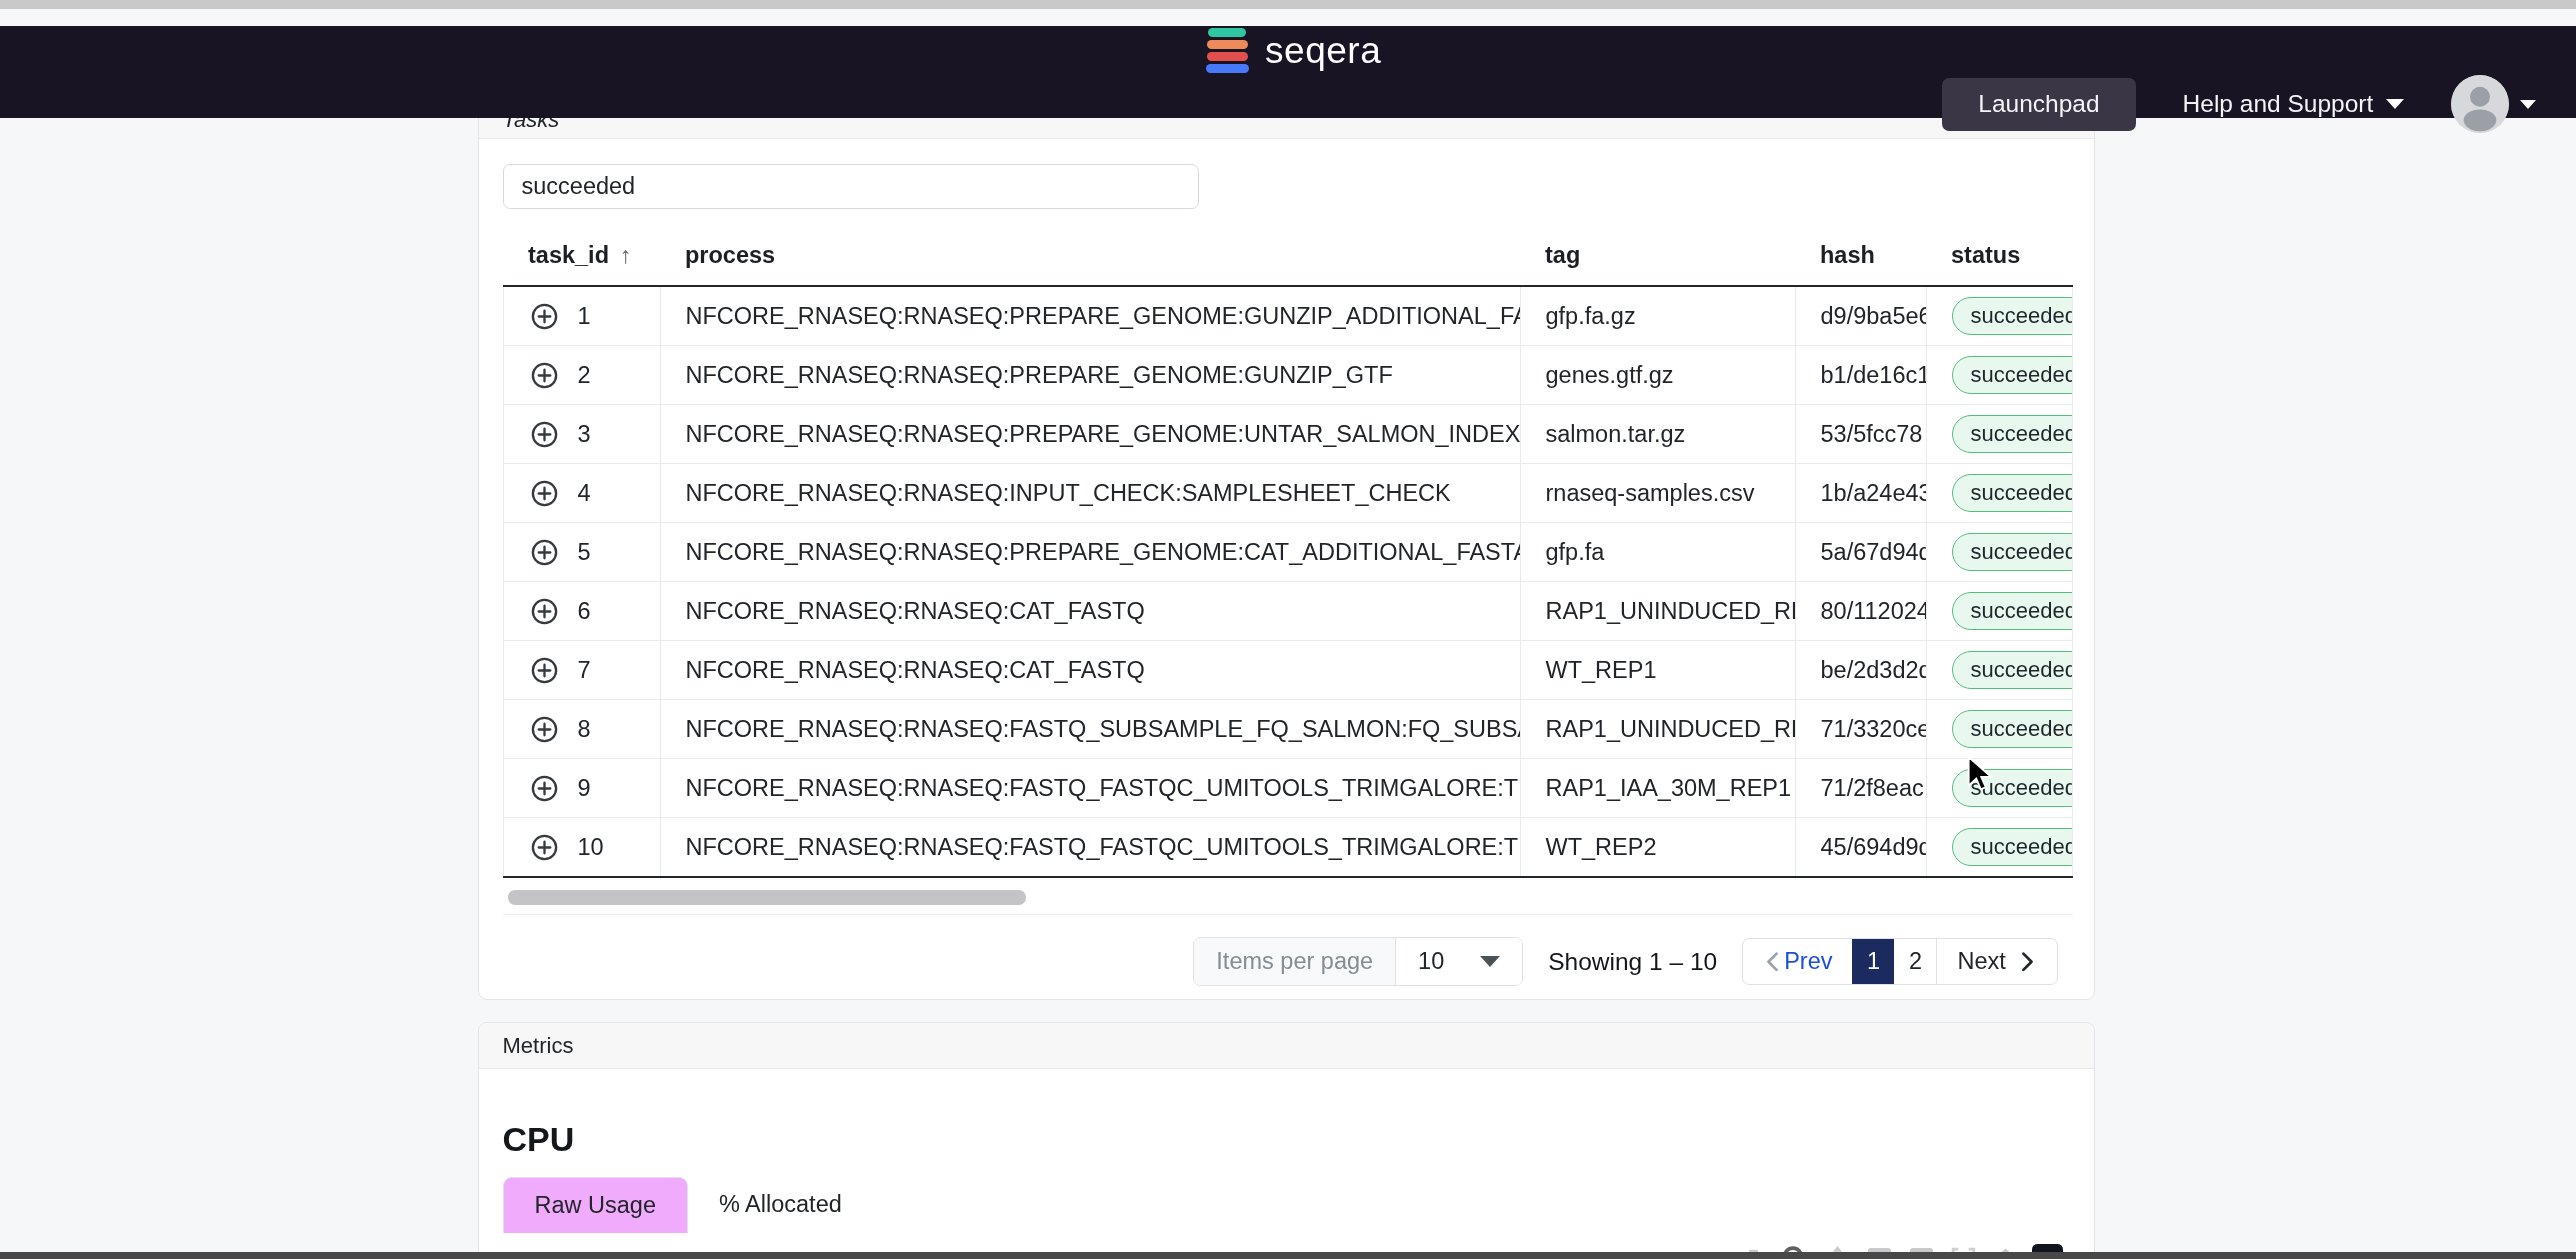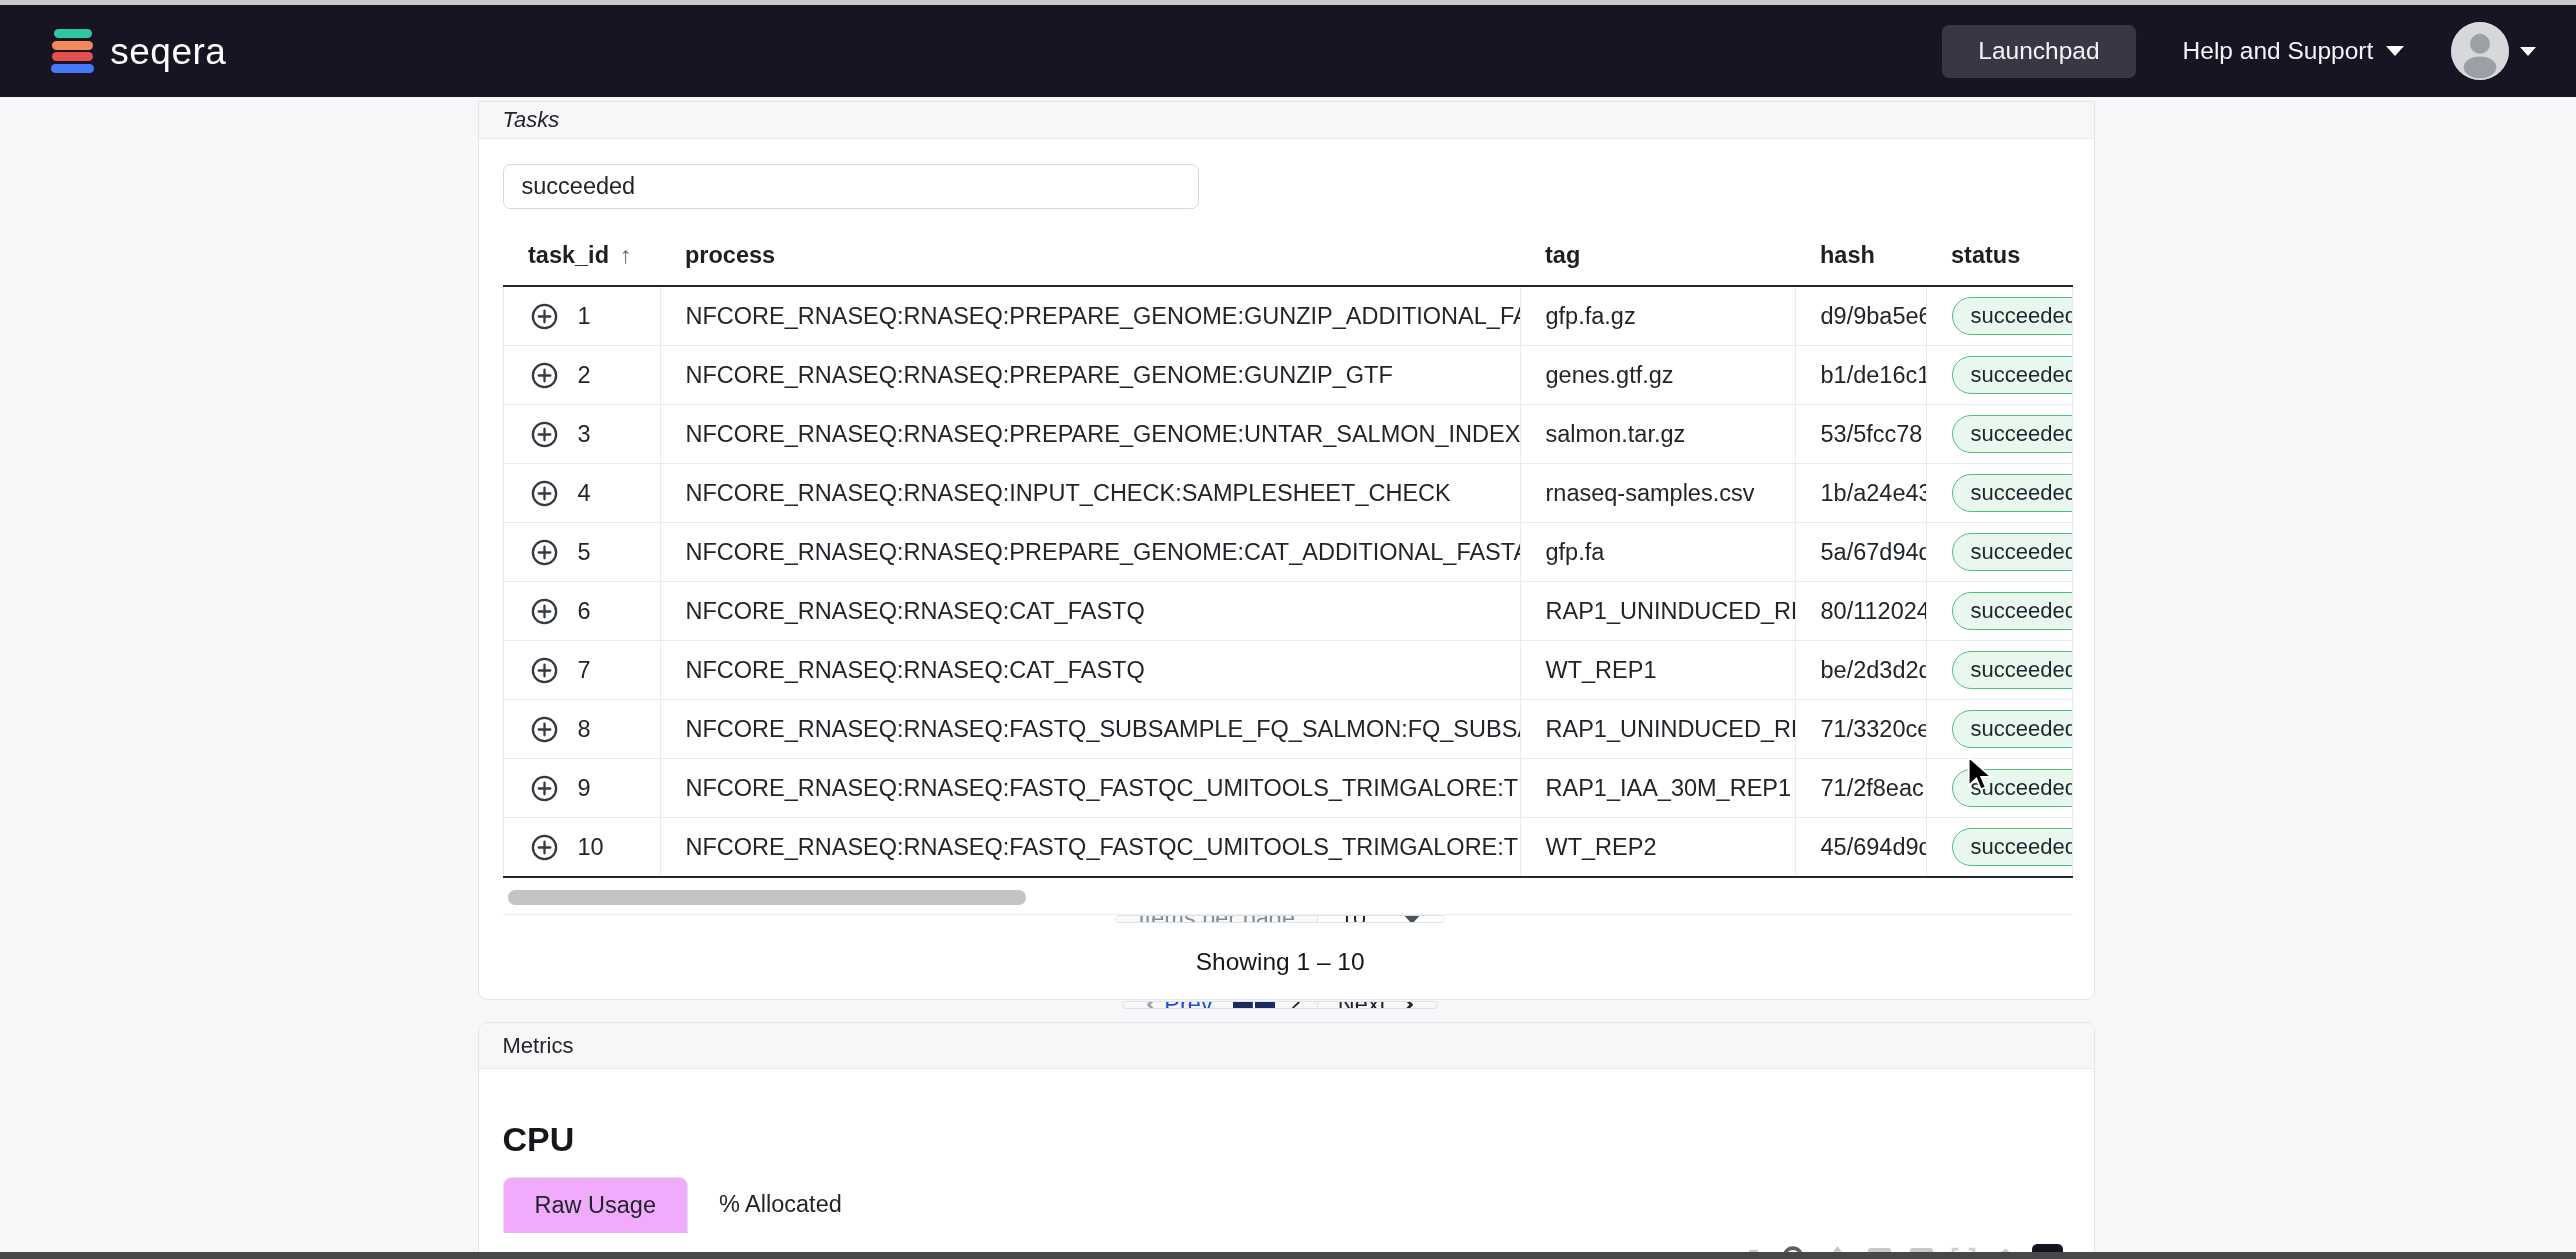--- a/index.html
+++ b/index.html
@@ -5,22 +5,22 @@
   html,body{margin:0;padding:0;}
   body{
     width:2576px;height:1259px;position:relative;overflow:hidden;
     background:#f6f7f9;
     font-family:"Liberation Sans","DejaVu Sans",sans-serif;
     -webkit-font-smoothing:antialiased;
   }
   
   .top-strip{position:absolute;top:0;left:0;width:100%;height:9px;background:#c9c9c9;}
   .navbar{
-    position:absolute;top:5px;left:0;width:100%;height:92px;background:#191424;
-    display:flex;align-items:center;padding:0 40px 0 51px;box-sizing:border-box;z-index:20;
+    position:absolute;top:26px;left:0;width:100%;height:92px;background:#191424;
+    display:flex;align-items:center;padding:0 40px 0 51px;box-sizing:border-box;z-index:20;flex-direction:column;
   }
   .brand{display:flex;align-items:center;gap:16.3px;}
   .logo-bars{width:43px;height:49px;display:flex;flex-direction:column;justify-content:center;gap:2.7px;}
   .logo-bars i{display:block;height:9px;border-radius:4.5px;}
   .bar-teal{background:#2ec7a2;width:38px;margin-left:2.7px;}
   .bar-orange{background:#ef8b5a;width:41px;margin-left:0.9px;}
   .bar-red{background:#e2504d;width:41px;margin-left:0.9px;}
   .bar-blue{background:#4779fb;width:43px;}
   .brand-text{color:#ffffff;font-size:37px;font-weight:500;letter-spacing:0.5px;line-height:1;}
   .nav-right{margin-left:auto;display:flex;align-items:center;gap:47px;}
@@ -78,21 +78,21 @@
   .expand{display:inline-flex;width:31px;height:31px;}
   .badge{
     display:inline-block;border:1.8px solid #54bf7d;background:#e9f8ef;color:#1e252b;
     border-radius:905px;font-size:22px;line-height:1;padding:7.2px 18px;
   }
 
   
   .hscroll-track{margin:11.8px 0 0 0;width:1570px;height:14.5px;position:relative;}
   .hscroll-thumb{position:absolute;left:5.4px;top:0;width:518px;height:14.5px;border-radius:7.2px;background:#c4c4c6;}
   .footer-divider{border:none;border-top:0.9px solid #ecedef;margin:9px 0 0 0;width:1570px;}
-  .table-footer{height:94px;display:flex;align-items:center;justify-content:flex-end;gap:25px;padding-right:12.7px;flex-direction:column;}
+  .table-footer{height:94px;display:flex;align-items:center;justify-content:flex-end;gap:25px;padding-right:12.7px;}
   .ipp-group{display:flex;border:0.9px solid #dee2e6;border-radius:7.2px;overflow:hidden;height:47px;align-items:stretch;}
   .ipp-label{background:#f8f9fa;color:#848c94;font-size:23.5px;display:flex;align-items:center;padding:0 22px;border-right:0.9px solid #dee2e6;}
   .ipp-select{background:#fff;display:flex;align-items:center;gap:36px;padding:0 22px;font-size:23.5px;color:#212529;}
   .ipp-caret{width:0;height:0;border-left:10px solid transparent;border-right:10px solid transparent;border-top:11.8px solid #4b5258;}
   .showing{font-size:24.5px;color:#15181b;}
   .pager{display:flex;border:0.9px solid #dee2e6;border-radius:7.2px;overflow:hidden;height:45px;align-items:stretch;}
   .pager-btn{display:flex;align-items:center;justify-content:center;font-size:23.5px;}
   .pager-prev{color:#1d4ed8;gap:1px;padding:0 20px;}
   .pager-next{color:#212529;gap:11px;padding:0 20px;border-left:0.9px solid #dee2e6;}
   .pager-btn.page{width:42px;color:#212529;}

